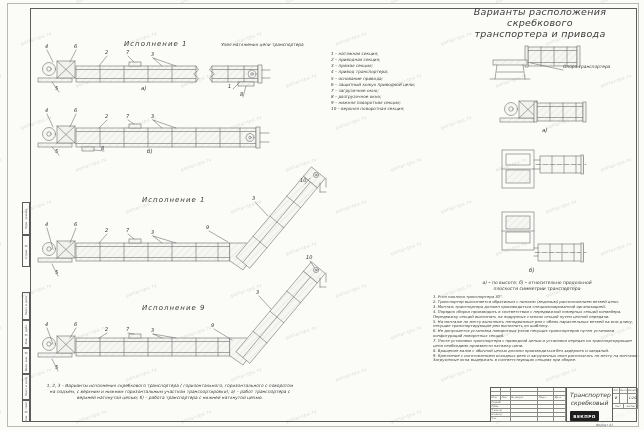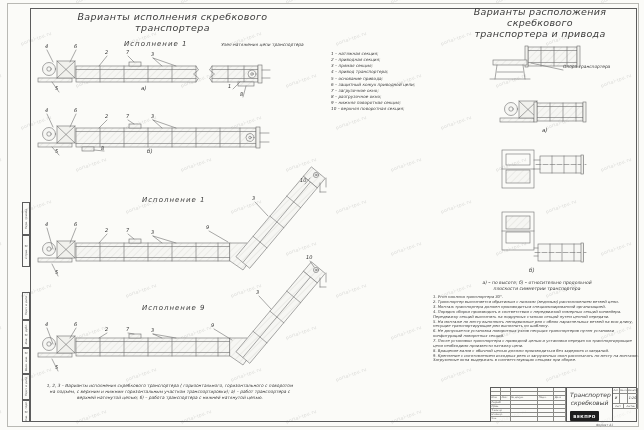--- a/index.html
+++ b/index.html
@@ -242,21 +242,20 @@
         <path d="M535,252.5 H586" stroke-dasharray="5 2"></path>
         <rect x="581" y="243" width="2.5" height="19" fill="#f1f1ed"></rect>
       </g>
     </g>
   </svg>
 
   <div class="abs" id="outer-frame"></div>
   <div class="abs" id="inner-frame"></div>
   <div id="side-stamps"></div>
 
-  <div class="abs" id="title-left">Варианты исполнения скребкового транспортера</div>
   <div class="abs" id="title-right">
     <div>Варианты расположения скребкового</div>
     <div>транспортера и привода</div>
   </div>
 
   <div class="abs exec-label" style="left:124px;top:40px;">Исполнение  1</div>
   <div class="abs exec-label" style="left:142px;top:196px;">Исполнение  1</div>
   <div class="abs exec-label" style="left:142px;top:304px;">Исполнение  9</div>
   <div class="abs small-label" style="left:210px;top:42px;width:105px;text-align:center;">Узел натяжения цепи транспортера</div>
   <div class="abs small-label" style="left:563px;top:64px;white-space:nowrap;">Опора транспортера</div>

